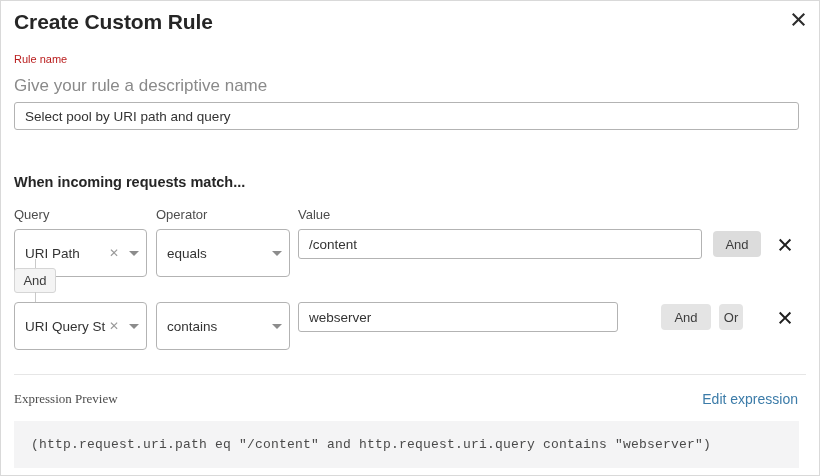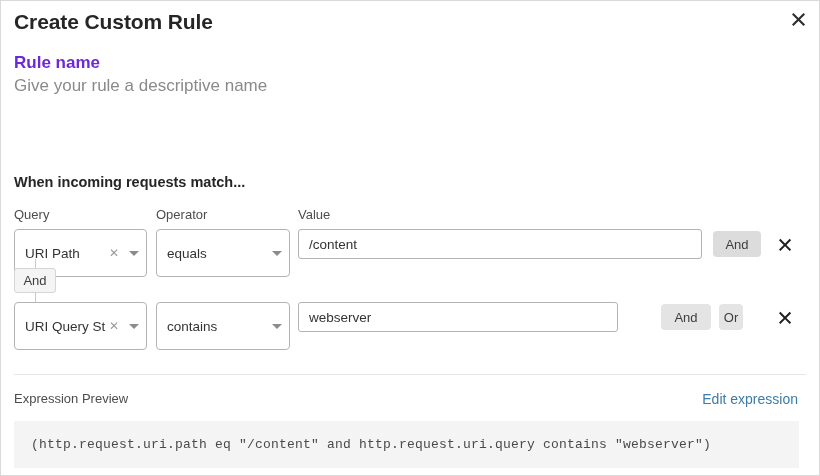--- a/index.html
+++ b/index.html
@@ -43,23 +43,22 @@
     cursor: pointer;
     background: transparent;
     border: none;
     padding: 0;
   }
   .close-btn svg { display:block; }
 
   
   .field-label {
     position: absolute;
-    font-size: 17px;
-    color: #6d28d9;
-    font-weight: bold;
+    font-size: 11px;
+    color: #b91c1c;
   }
   .field-help {
     position: absolute;
     font-size: 17px;
     color: #8a8a8a;
   }
   #rule-name-label { left: 13px; top: 52px; }
   #rule-name-help  { left: 13px; top: 75px; }
 
   .text-input {
@@ -234,20 +233,21 @@
     top: 373px;
     height: 1px;
     background: #e6e6e6;
   }
   #expr-label {
     position: absolute;
     left: 13px;
     top: 390px;
     font-size: 13px;
     color: #4d4d4d;
+    font-family: Liberation Serif, serif;
   }
   #edit-expression-link {
     position: absolute;
     right: 21px;
     top: 390px;
     font-size: 14px;
     color: #3b7ba8;
     text-decoration: none;
     cursor: pointer;
   }
@@ -278,20 +278,21 @@
 
   <div class="dlg-title">Create Custom Rule</div>
   <button class="close-btn" aria-label="Close">
     <svg width="14" height="14" viewBox="0 0 14 14">
       <path d="M1.6 1 7 6.4 12.4 1 14 2.6 8.6 8 14 13.4 12.4 15 7 9.6 1.6 15 0 13.4 5.4 8 0 2.6z" transform="scale(0.93)" fill="#2d2d2d"></path>
     </svg>
   </button>
 
   <div class="field-label" id="rule-name-label">Rule name</div>
   <div class="field-help" id="rule-name-help">Give your rule a descriptive name</div>
+  <input class="text-input" id="rule-name-input" type="text" value="Select pool by URI path and query" style="">
 
   <div class="section-heading">When incoming requests match...</div>
 
   <div class="col-head" id="col-field">Query</div>
   <div class="col-head" id="col-operator">Operator</div>
   <div class="col-head" id="col-value">Value</div>
 
   <div class="cond-row" id="row-0">
     <div class="select-box field-select">
       <span class="select-text">URI Path</span>

